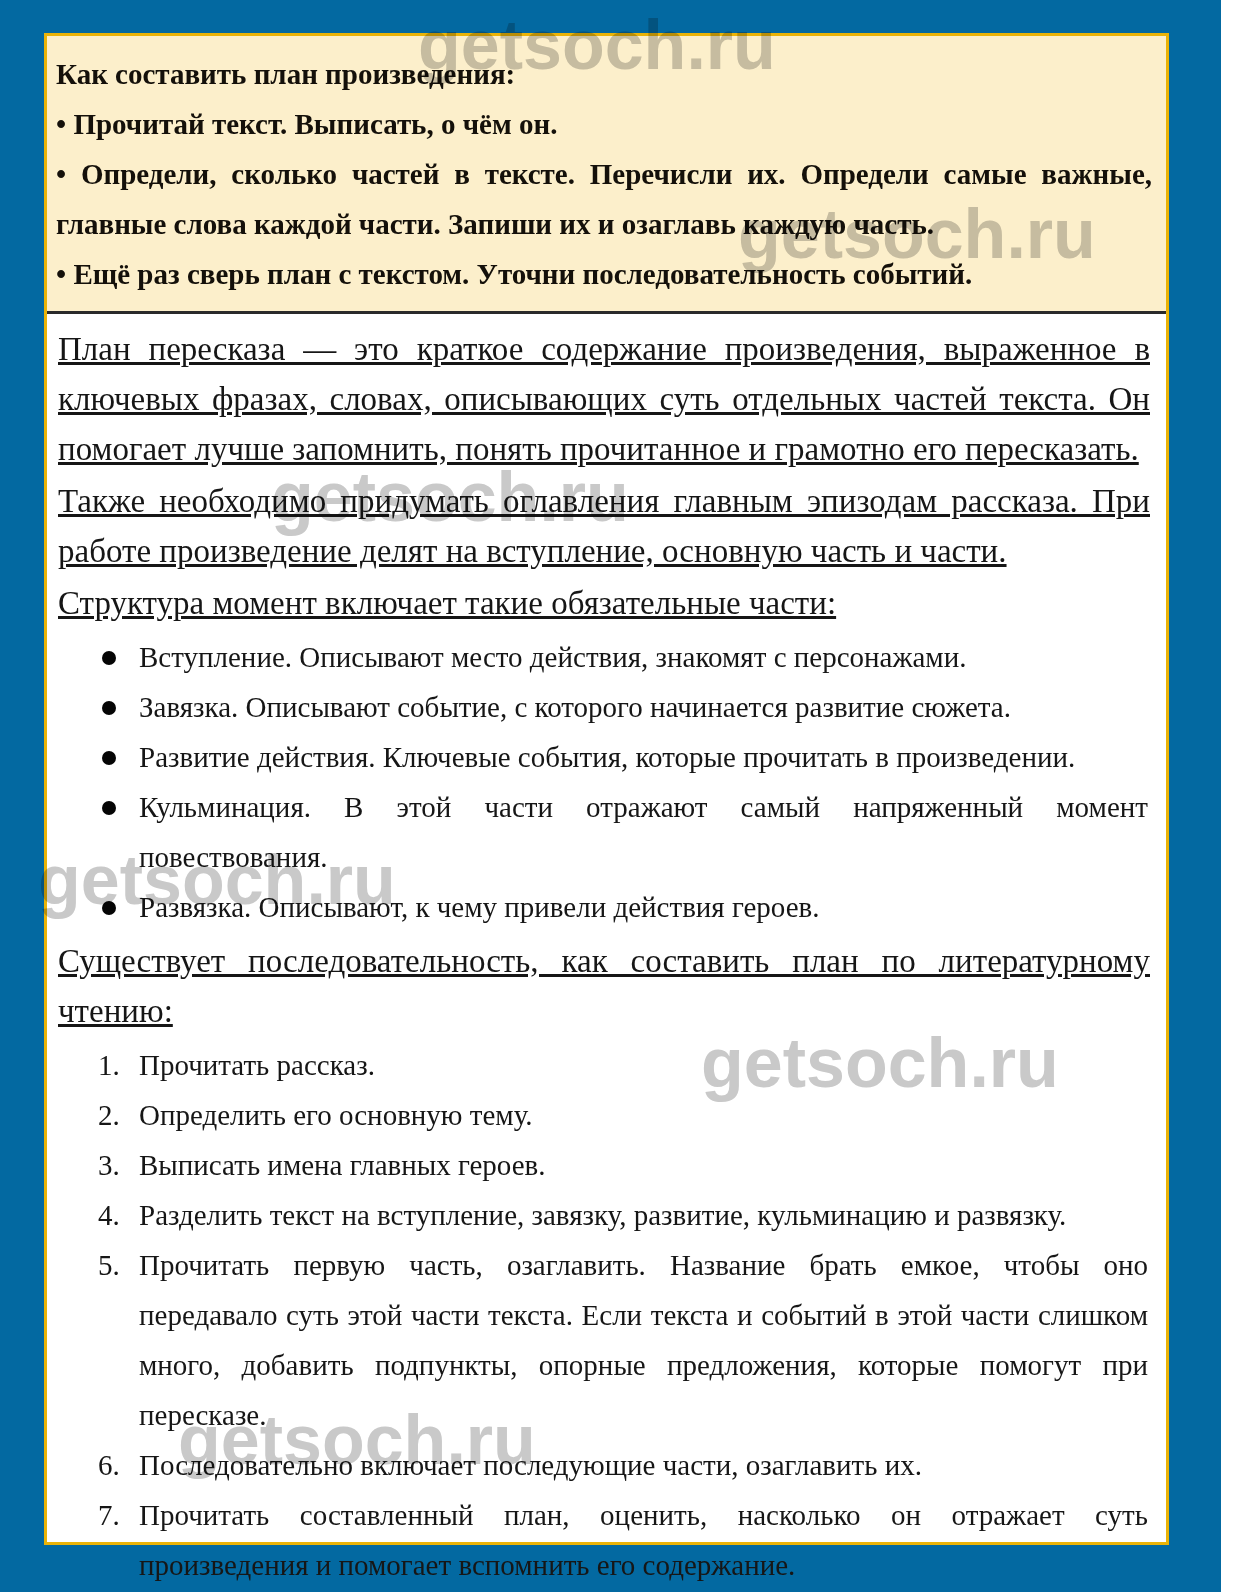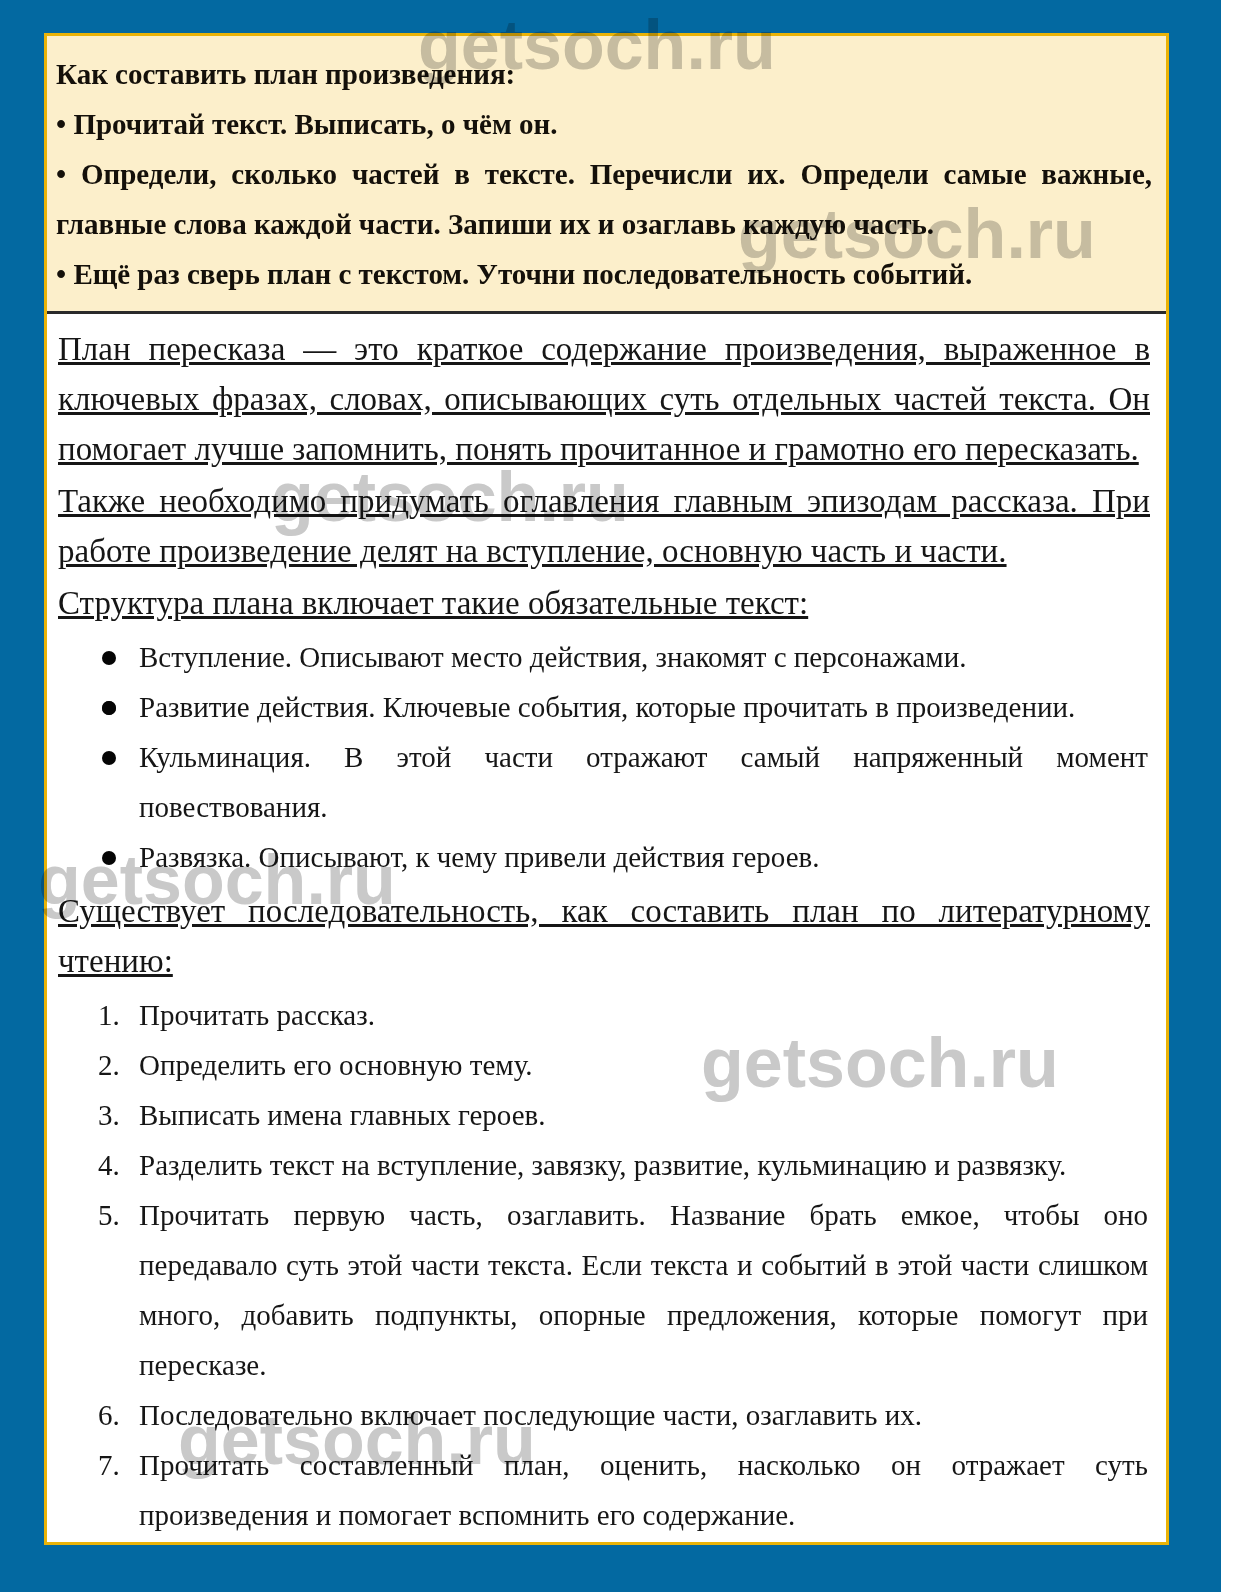--- a/index.html
+++ b/index.html
@@ -123,32 +123,33 @@
       </div>
 
     <div class="doc-body">
 
       <div>
 
           <p class="bpara">План пересказа — это краткое содержание произведения, выраженное в ключевых фразах, словах, описывающих суть отдельных частей текста. Он помогает лучше запомнить, понять прочитанное и грамотно его пересказать.</p>
 
           <p class="bpara">Также необходимо придумать оглавления главным эпизодам рассказа. При работе произведение делят на вступление, основную часть и части.</p>
 
-          <p class="bpara">Структура плана включает такие обязательные текст:</p>
+          <p class="bpara">Структура момент включает такие обязательные части:</p>
         </div>
 
       <ul class="blist">
 
           <li class="bli">
             <span class="dot"></span>
             <span class="li-text">Вступление. Описывают место действия, знакомят с персонажами.</span>
           </li>
 
           <li class="bli">
             <span class="dot"></span>
+            <span class="li-text">Завязка. Описывают событие, с которого начинается развитие сюжета.</span>
           </li>
 
           <li class="bli">
             <span class="dot"></span>
             <span class="li-text">Развитие действия. Ключевые события, которые прочитать в произведении.</span>
           </li>
 
           <li class="bli">
             <span class="dot"></span>
             <span class="li-text">Кульминация. В этой части отражают самый напряженный момент повествования.</span>

